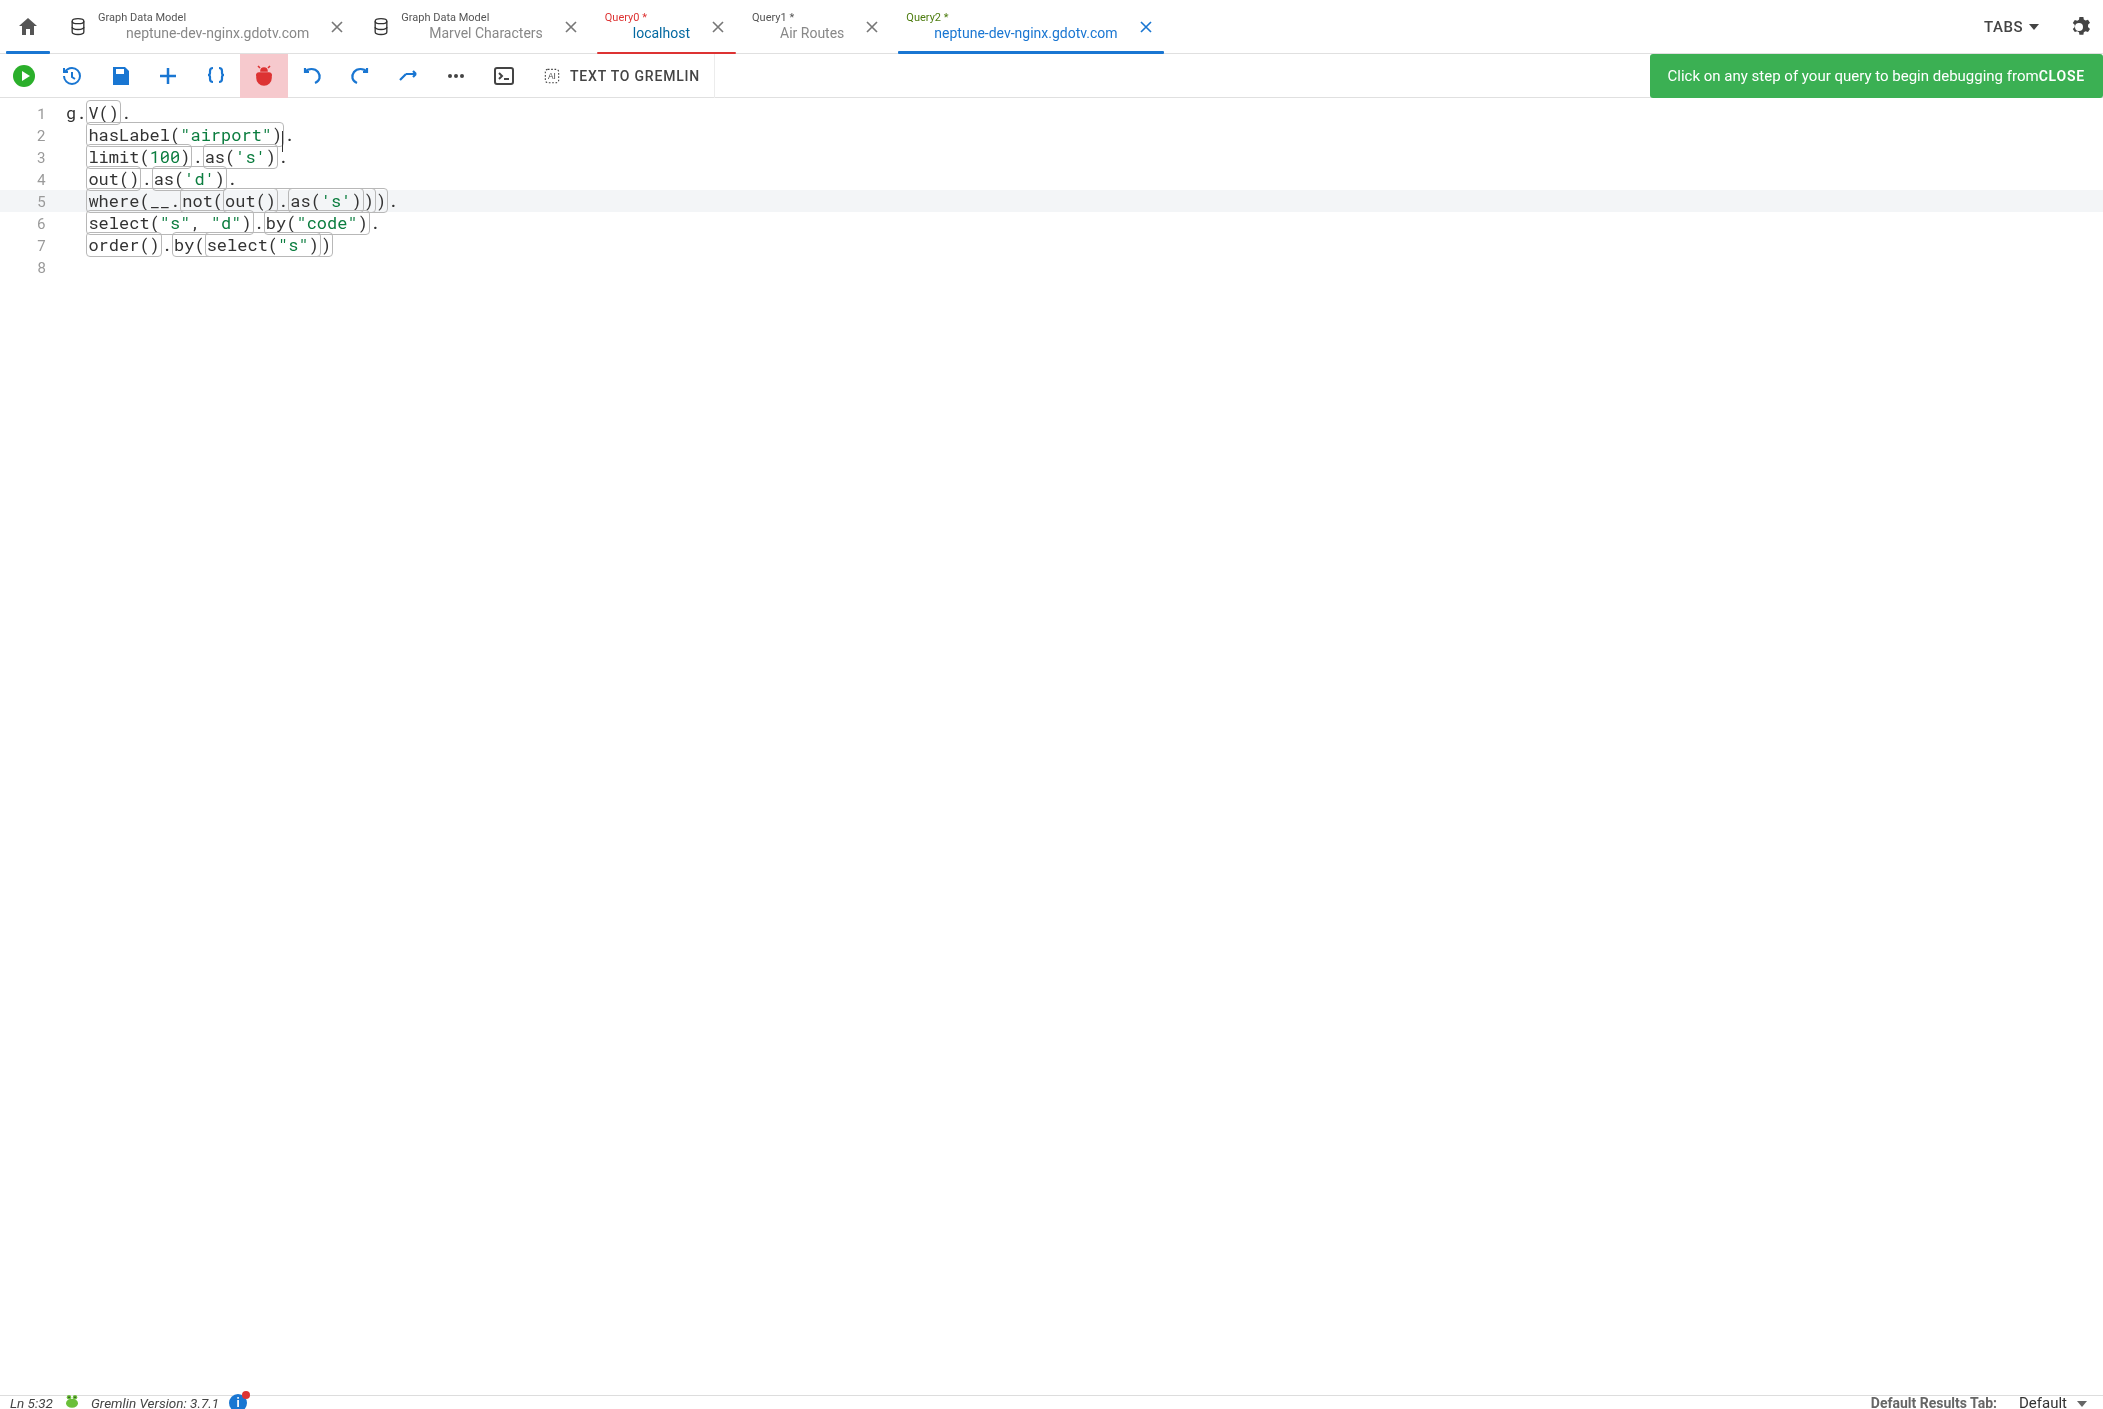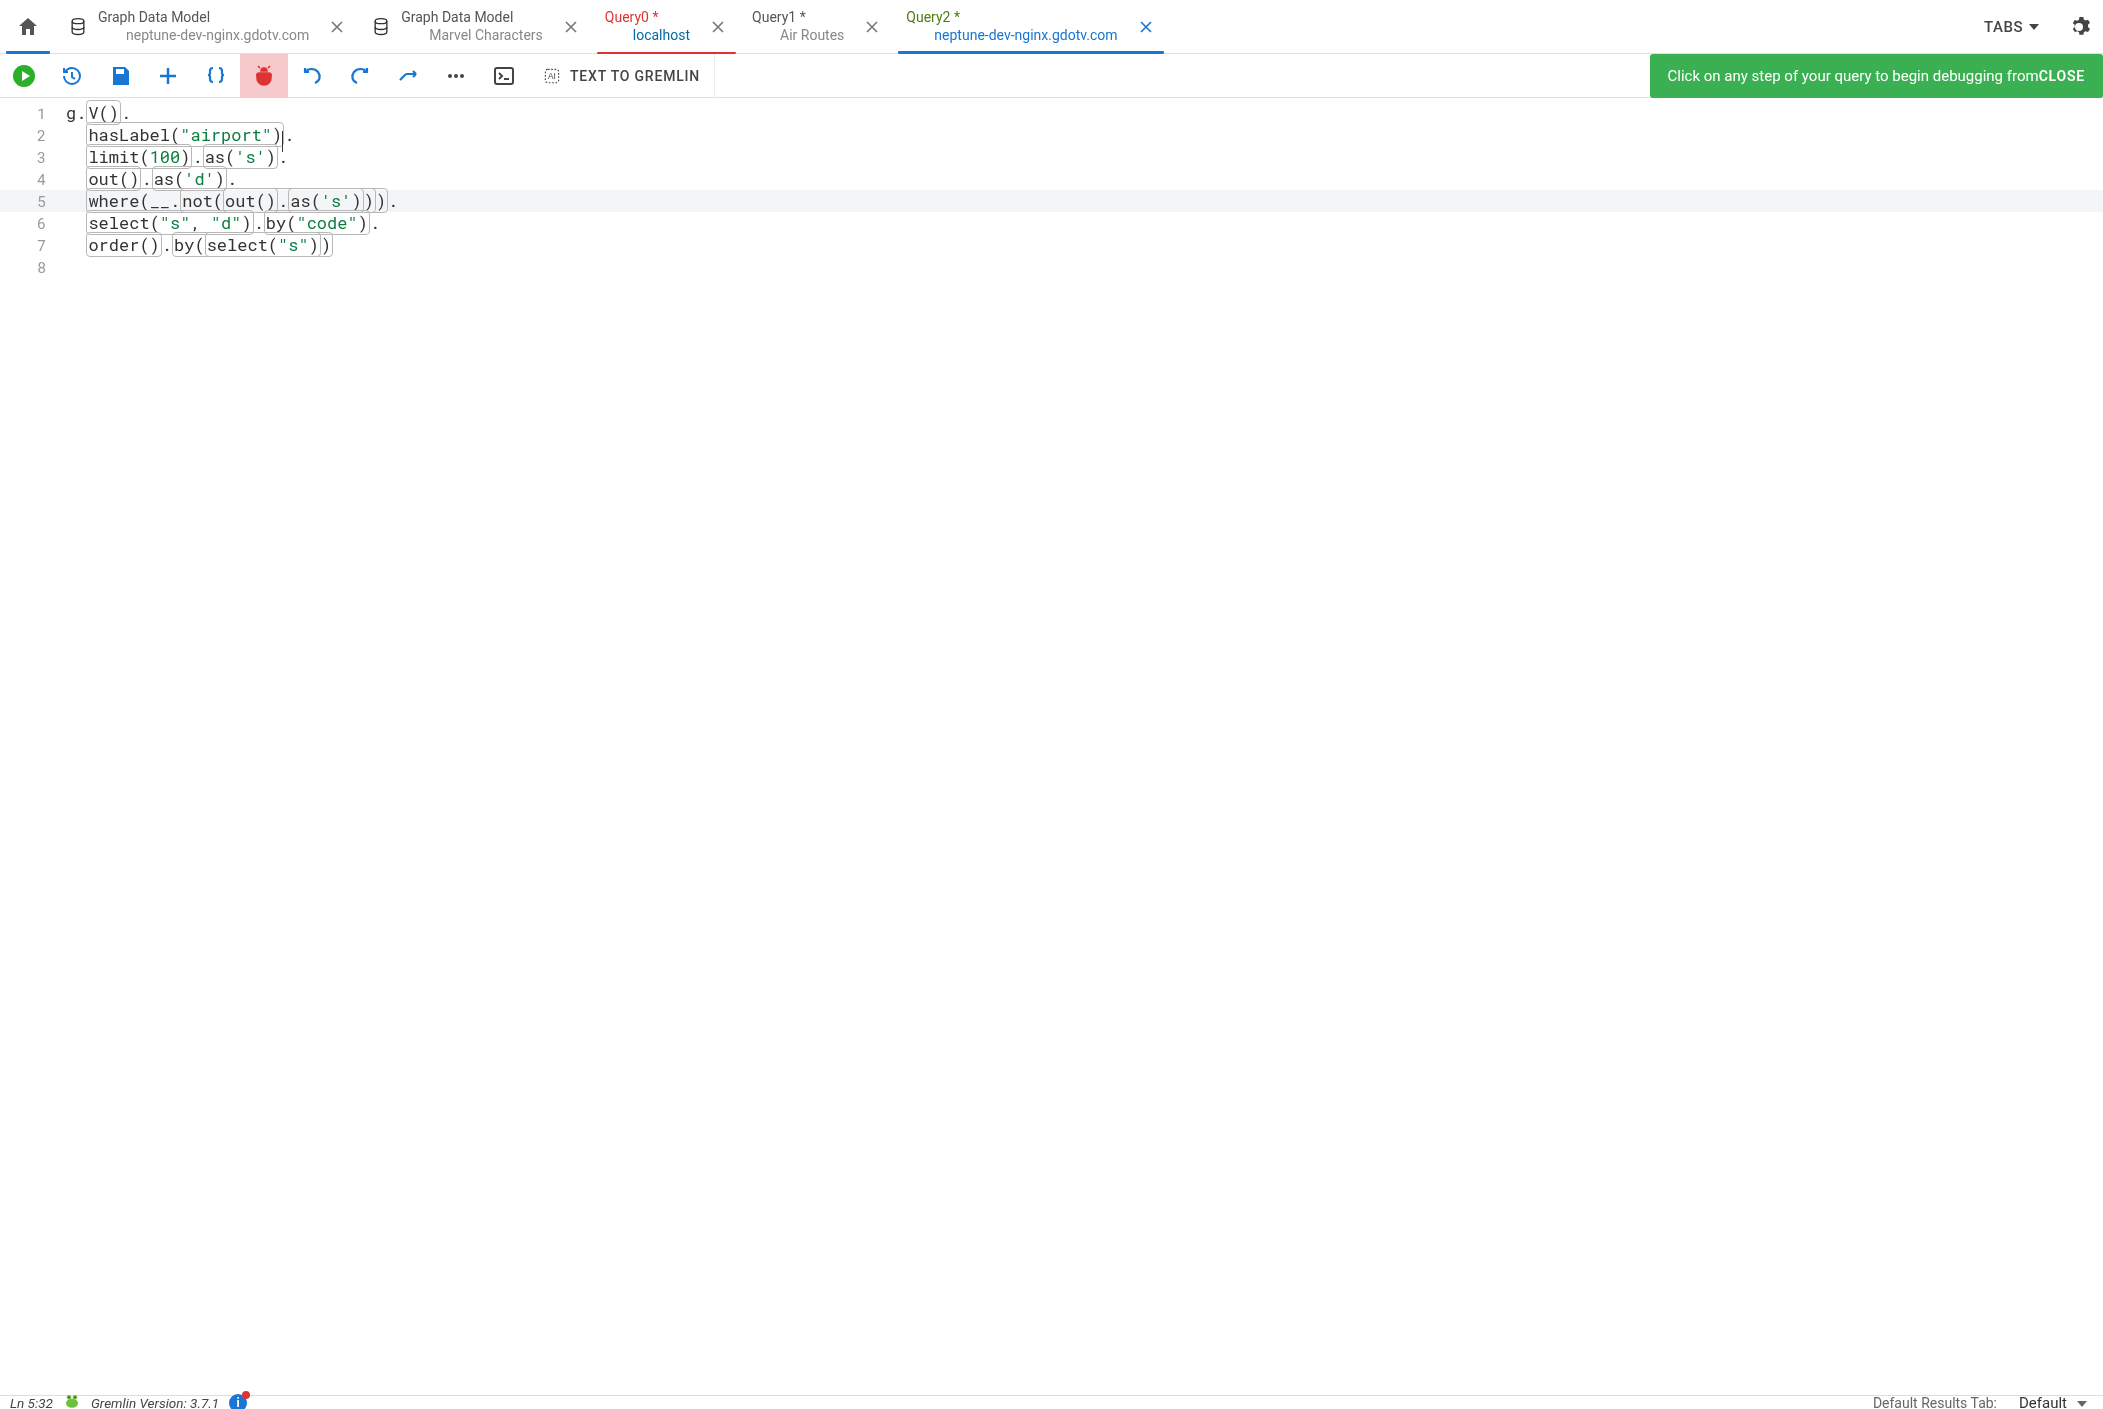--- a/index.html
+++ b/index.html
@@ -5,21 +5,21 @@
   * { box-sizing: border-box; margin: 0; padding: 0; }
   html, body { height: 100%; font-family: Roboto, "Segoe UI", Arial, sans-serif; font-size: 14px; color: #333; background:#fff; }
   body { display: flex; flex-direction: column; overflow:hidden; }
 
   
   .tabbar { display:flex; align-items:stretch; border-bottom:1px solid #e0e0e0; height:54px; background:#fff; }
   .home-btn { width:56px; display:flex; align-items:center; justify-content:center; color:#555; position:relative; }
   .home-btn::after { content:""; position:absolute; bottom:-1px; left:6px; right:6px; height:3px; background:#1976d2; border-radius:1px; }
   .tab { display:flex; align-items:center; gap:10px; padding:4px 8px 4px 12px; border-right:0; cursor:pointer; position:relative; }
   .tab .tab-text { display:flex; flex-direction:column; line-height:1.25; }
-  .tab .tab-title { font-size:14px; color:#555; }
+  .tab .tab-title { font-size:11px; color:#555; }
   .tab .tab-sub { font-size:14px; color:#888;margin-left:28px; }
   .tab .close-x { color:#777; padding:4px; margin-left:4px; }
   .tab.red .tab-title { color:#d33; }
   .tab.red .tab-sub { color:#0369a1; }
   .tab.red::after { content:""; position:absolute; bottom:-1px; left:4px; right:4px; height:2px; background:#d33; border-radius:1px; }
   .tab.active .tab-title { color:#4d7c0f; }
   .tab.active .tab-sub { color:#1976d2; }
   .tab.active .close-x { color:#1976d2; }
   .tab.active::after { content:""; position:absolute; bottom:-1px; left:4px; right:4px; height:3px; background:#1976d2; border-radius:1px; }
   .tabbar-spacer { flex:1; }
@@ -55,21 +55,21 @@
   .step { border:1px solid #b8b8b8; border-radius:4px; padding:0 1px; cursor:pointer; }
 
   .cursor-caret { position:absolute; left:282px; top:33px; width:1px; height:21px; background:#333; }
 
   
   .status { height:14px; border-top:1px solid #ddd; display:flex; align-items:center; font-size:13.5px; font-style:italic; color:#444; padding:0 10px; gap:10px; }
   .status .frog { font-style:normal; }
   .status .info-badge { width:18px; height:18px; border-radius:50%; background:#1976d2; color:#fff; display:inline-flex; align-items:center; justify-content:center; font-style:normal; font-weight:bold; font-size:12px; position:relative; }
   .status .info-badge::after { content:""; position:absolute; top:-3px; right:-3px; width:8px; height:8px; border-radius:50%; background:#d33; }
   .status .spacer { flex:1; }
-  .status .rtab-label { font-style:normal; color:#666; font-size:14px; }
+  .status .rtab-label { font-style:normal; color:#666; font-size:14px;font-weight:bold; }
   .status .rtab-val { font-style:normal; color:#333; font-size:15px; padding:0 26px 0 12px; cursor:pointer; position:relative; }
   .status .rtab-val::after { content:""; position:absolute; right:6px; top:7px; border-left:5px solid transparent; border-right:5px solid transparent; border-top:6px solid #666; }
 
   
   .i { width:20px; height:20px; display:block; }
   .i-lg { width:24px; height:24px; }
 </style>
 </head>
 <body>
 

